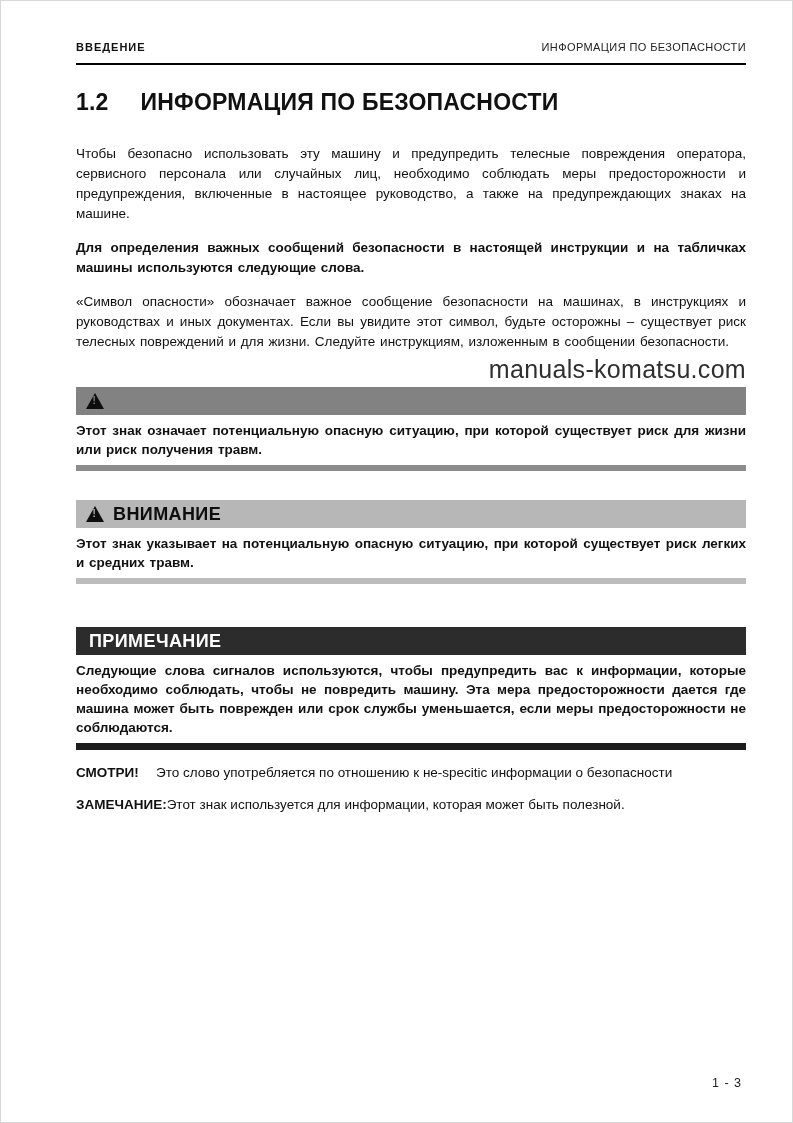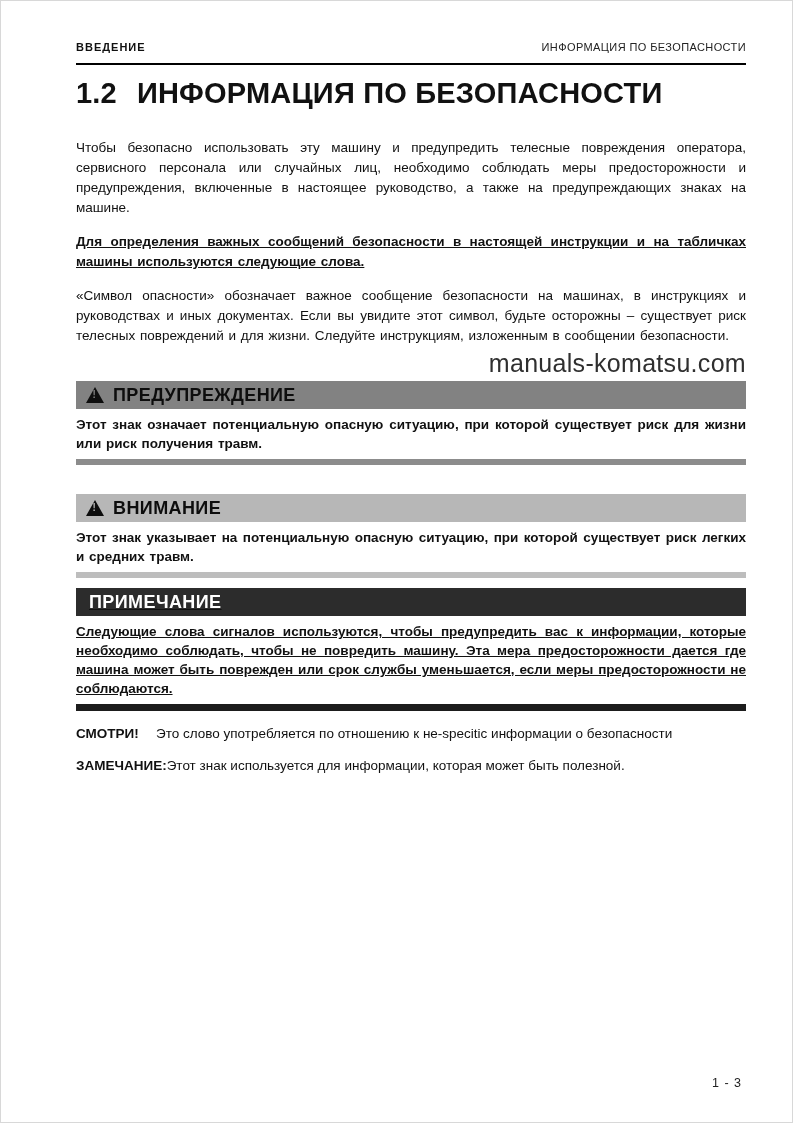--- a/index.html
+++ b/index.html
@@ -16,29 +16,29 @@
   }
   .content { width:670px; }
 
   
   .header-row { display:flex; justify-content:space-between; align-items:baseline; }
   .header-left  { font-size:11px; font-weight:bold; letter-spacing:1px; }
   .header-right { font-size:11px; letter-spacing:0.4px; color:#222; }
   .header-rule { height:2px; background:#000; margin-top:10px; }
 
   
-  .page-title { display:flex; gap:20px; margin-top:12px; font-weight:bold; font-size:29px; letter-spacing:0.2px; }
+  .page-title { display:flex; gap:32px; margin-top:24px; font-weight:bold; font-size:23px; letter-spacing:0.2px; }
 
   
   p.body-text {
     font-size:13.5px; line-height:20px; text-align:justify;
     margin:0; margin-top:14px; word-spacing:1px;
   }
   p.first { margin-top:28px; }
-  p.bold { font-weight:bold;text-decoration:underline; }
+  p.bold { font-weight:bold; }
 
   
   .alert { margin-top:15px; }
   .alert-banner {
     display:flex; align-items:center; gap:9px;
     height:28px; padding:0 10px;
     background:var(--bar,#555); color:var(--labelcol,#fff);
   }
   .alert-label { font-weight:bold; font-size:18px; letter-spacing:0.4px; }
   .alert-body {
@@ -103,36 +103,35 @@
     <p class="body-text first">Чтобы безопасно использовать эту машину и предупредить телесные повреждения оператора, сервисного персонала или случайных лиц, необходимо соблюдать меры предосторожности и предупреждения, включенные в настоящее руководство, а также на предупреждающих знаках на машине.</p>
     <p class="body-text bold">Для определения важных сообщений безопасности в настоящей инструкции и на табличках машины используются следующие слова.</p>
     <p class="body-text">«Символ опасности» обозначает важное сообщение безопасности на машинах, в инструкциях и руководствах и иных документах. Если вы увидите этот символ, будьте осторожны – существует риск телесных повреждений и для жизни. Следуйте инструкциям, изложенным в сообщении безопасности.</p>
 
 
     <div class="watermark">manuals-komatsu.com</div>
 
     <section class="alert" style="margin-top: 2px; --bar: #828282; --labelcol: #0d0d0d; --divider: #8c8c8c;">
       <div class="alert-banner">
         <span class="tri tri-plain"></span>
-        <span class="alert-label">ПРЕДУПРЕЖДЕНИЕ</span>
       </div>
       <p class="alert-body">Этот знак означает потенциальную опасную ситуацию, при которой существует риск для жизни или риск получения травм.</p>
       <div class="alert-divider"></div>
     </section>
 
     <section class="alert" style="margin-top: 29px; --bar: #b7b7b7; --labelcol: #0d0d0d; --divider: #bdbdbd;">
       <div class="alert-banner">
         <span class="tri tri-plain"></span>
         <span class="alert-label">ВНИМАНИЕ</span>
       </div>
       <p class="alert-body">Этот знак указывает на потенциальную опасную ситуацию, при которой существует риск легких и средних травм.</p>
       <div class="alert-divider"></div>
     </section>
 
-    <section class="alert" style="margin-top: 10px; text-decoration: underline; --bar: #2c2c2c; --labelcol: #ffffff; --divider: #1d1d1d;">
+    <section class="alert" style="margin-top: 43px; --bar: #2c2c2c; --labelcol: #ffffff; --divider: #1d1d1d;">
       <div class="alert-banner" style="padding-left:13px">
         <span class="alert-label">ПРИМЕЧАНИЕ</span>
       </div>
       <p class="alert-body">Следующие слова сигналов используются, чтобы предупредить вас к информации, которые необходимо соблюдать, чтобы не повредить машину. Эта мера предосторожности дается где машина может быть поврежден или срок службы уменьшается, если меры предосторожности не соблюдаются.</p>
       <div class="alert-divider" style="height:7px"></div>
     </section>
 
     <div class="notes">
       <div class="note-line">
         <span class="note-label w80">СМОТРИ!</span><span>Это слово употребляется по отношению к не-specitic информации о безопасности</span>

